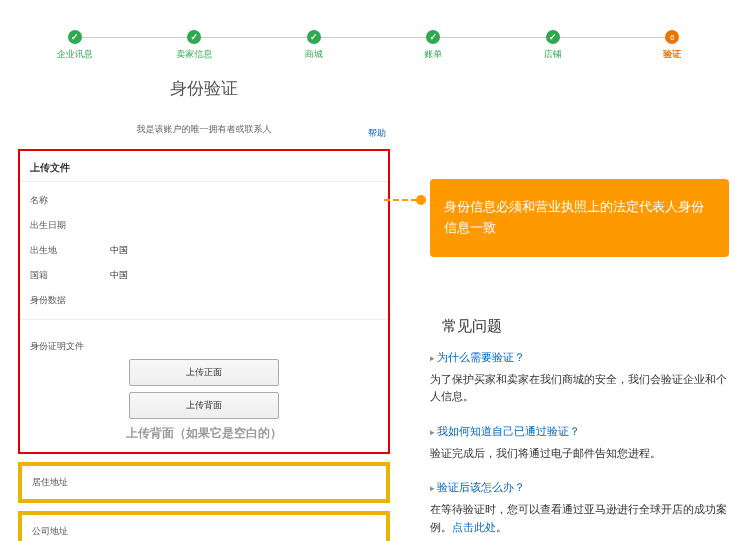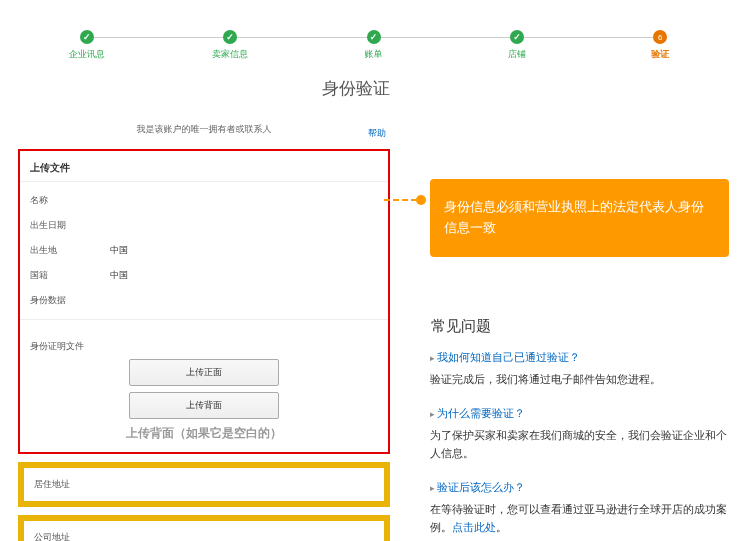--- a/index.html
+++ b/index.html
@@ -15,65 +15,70 @@
   .step-active .step-circle::after { content: "6"; color: #fff; font-size: 8px; }
   .step-label { font-size: 9px; color: #2fa84f; }
   .step-active .step-label { color: #e77600; font-weight: bold; }
   .step-line { position: absolute; top: 7px; left: 50%; right: -50%; height: 1px; background: #ccc; z-index: -1; }
   .step:last-child .step-line { display: none; }
 
   .main-wrap { display: flex; }
   .left-col { width: 400px; padding: 0 10px 0 18px; }
   .right-col { flex: 1; padding: 0 18px 0 30px; position: relative; }
 
-  .page-title { text-align: right; font-size: 17px; color: #555; margin: 10px 0 18px; }
+  .page-title { text-align: center; font-size: 17px; color: #555; margin: 10px 0 18px; }
   .sub-title { text-align: center; font-size: 9px; color: #666; margin-bottom: 8px; padding: 5px 0; }
   .help { float: right; font-size: 9px; color: #0066c0; margin-top: -22px; margin-right: 4px; }
 
-  .panel { border: 6px solid #eab308; margin-bottom: 8px; background: #fff; }
+  .panel { border: 4px solid #eab308; margin-bottom: 8px; background: #fff; }
   .panel-pad { padding: 10px; border-radius: 11px; }
   .panel-title { font-size: 10px; font-weight: bold; margin-bottom: 4px; }
 
   .redbox { border: 2.5px solid #e30000; }
 
   .field-row { display: flex; align-items: center; padding: 6px 0; }
   .field-label { width: 80px; font-size: 9px; color: #555; }
   .field-value { font-size: 9px; color: #333; }
 
   .divider { border-top: 1px solid #eee; margin: 6px -10px; }
 
   .upload-btn { display: block; width: 150px; margin: 6px auto; padding: 6px 0; text-align: center; border: 1px solid #aaa; background: linear-gradient(#f8f8f8,#eee); font-size: 9px; border-radius: 2px; cursor: pointer; }
   .hint { font-size: 12px; color: #999; text-align: center; font-weight: bold; }
   .sub-label { font-size: 9px; color: #555; margin: 20px 0 6px; }
 
   
   .callout { background: #ff9900; color: #fff; border-radius: 4px; padding: 18px 14px; font-size: 13px; line-height: 1.6; position: relative; margin-top: 112px; }
   .callout-point { position: absolute; left: -14px; top: 16px; width: 10px; height: 10px; background: #ff9900; border-radius: 50%; }
   .callout-dash { position: absolute; left: -46px; top: 20px; width: 42px; border-top: 2px dashed #ff9900; }
 
-  .faq-title { font-size: 15px; color: #333; margin: 60px 1px 14px; font-weight: normal; }
+  .faq-title { font-size: 15px; color: #333; margin: 60px 12px 14px; font-weight: normal; }
   .faq-item { margin-bottom: 18px; font-size: 11px; }
   .faq-q { color: #0066c0; cursor: pointer; }
   .faq-q::before { content: "▸ "; font-size: 9px; color: #888; }
   .faq-a { color: #333; margin-top: 6px; line-height: 1.6; }
   .faq-a a { color: #0066c0; text-decoration: none; }
 </style>
 </head>
 <body>
 
 <div class="stepper">
   <div class="step step-done">
       <div class="step-circle"></div>
       <div class="step-line"></div>
       <div class="step-label">企业讯息</div>
     </div>
   <div class="step step-done">
       <div class="step-circle"></div>
       <div class="step-line"></div>
       <div class="step-label">卖家信息</div>
+    </div>
+  <div class="step step-done">
+      <div class="step-circle"></div>
+      <div class="step-line"></div>
+      <div class="step-label">商城</div>
     </div>
   <div class="step step-done">
       <div class="step-circle"></div>
       <div class="step-line"></div>
       <div class="step-label">账单</div>
     </div>
   <div class="step step-done">
       <div class="step-circle"></div>
       <div class="step-line"></div>
       <div class="step-label">店铺</div>
@@ -141,25 +146,25 @@
   <div class="right-col">
     <div class="callout">
       <div class="callout-dash"></div>
       <div class="callout-point"></div>
       <span>身份信息必须和营业执照上的法定代表人身份信息一致</span>
     </div>
 
     <div class="faq-title">常见问题</div>
 
     <div class="faq-item">
+      <div class="faq-q">为什么需要验证？</div>
+      <div class="faq-a">为了保护买家和卖家在我们商城的安全，我们会验证企业和个人信息。</div>
+    </div>
+    <div class="faq-item">
       <div class="faq-q">我如何知道自己已通过验证？</div>
       <div class="faq-a">验证完成后，我们将通过电子邮件告知您进程。</div>
-    </div>
-    <div class="faq-item">
-      <div class="faq-q">为什么需要验证？</div>
-      <div class="faq-a">为了保护买家和卖家在我们商城的安全，我们会验证企业和个人信息。</div>
     </div>
     <div class="faq-item">
       <div class="faq-q">验证后该怎么办？</div>
       <div class="faq-a"><span>在等待验证时，您可以查看通过亚马逊进行全球开店的成功案例。</span><a>点击此处</a><span>。</span></div>
     </div>
   </div>
 </div>
 
 </body></html>

